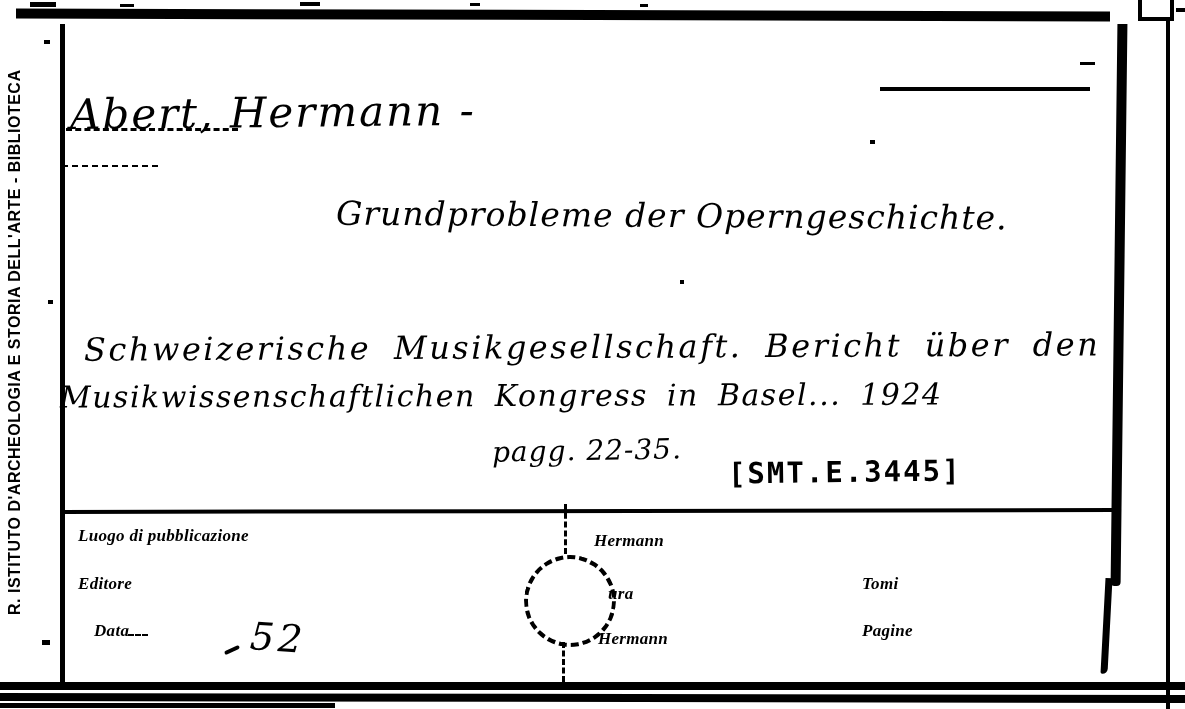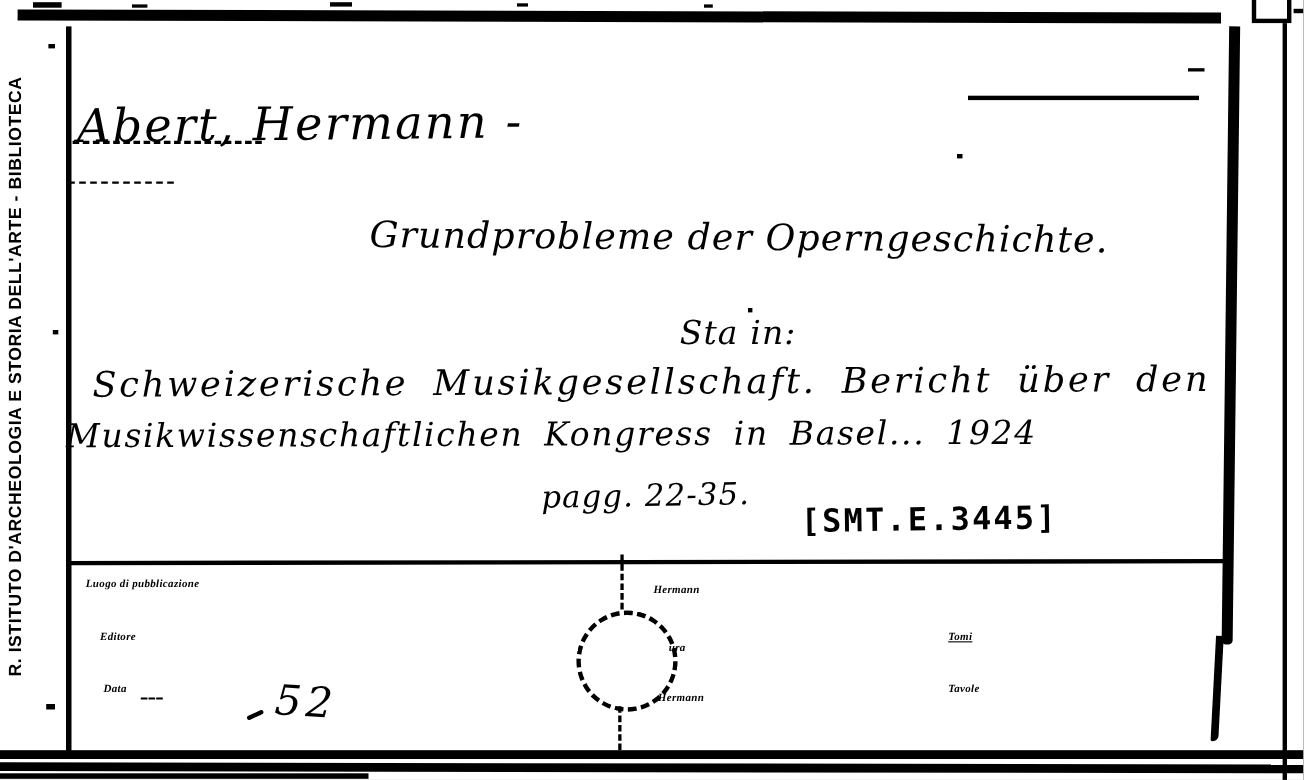--- a/index.html
+++ b/index.html
@@ -43,30 +43,30 @@
   .hw-title{left:336px;top:196px;font-size:33px;letter-spacing:1px;transform:rotate(.4deg);}
   .hw-stain{left:618px;top:286px;font-size:30px;letter-spacing:1px;}
   .hw-line1{left:84px;top:328px;font-size:32px;letter-spacing:2.5px;word-spacing:10px;transform:rotate(-.3deg);}
   .hw-line2{left:60px;top:378px;font-size:30px;letter-spacing:1.5px;word-spacing:8px;transform:rotate(-.2deg);}
   .hw-pagg{left:492px;top:434px;font-size:28px;letter-spacing:1px;transform:rotate(-1deg);}
   .hw-shelf{left:728px;top:455px;font-size:29px;font-family:"DejaVu Sans Mono",monospace;font-style:normal;font-weight:bold;letter-spacing:2px;transform:rotate(-.8deg);}
   .hw-52{left:250px;top:616px;font-size:38px;letter-spacing:4px;transform:rotate(4deg);}
   
   .lbl{
     position:absolute;font-family:"Liberation Serif",serif;
-    font-weight:bold;font-style:italic;font-size:10px;white-space:nowrap;
+    font-weight:bold;font-style:italic;font-size:17px;white-space:nowrap;
     letter-spacing:.3px;
   }
   .lbl-luogo{left:78px;top:526px;}
-  .lbl-editore{left:91px;top:574px;}
+  .lbl-editore{left:78px;top:574px;}
   .lbl-data{left:78px;top:621px;margin-left:16px;}
   .lbl-formato{left:594px;top:531px;}
   .lbl-legatura{left:608px;top:584px;}
   .lbl-pagine{left:598px;top:629px;}
-  .lbl-tomi{left:862px;top:574px;text-decoration:underline;}
+  .lbl-tomi{left:862px;top:574px;}
   .lbl-tavole{left:862px;top:621px;}
   
   .stamp-circle{
     position:absolute;left:524px;top:555px;width:84px;height:84px;
     border:4px dashed #000;border-radius:50%;transform:rotate(12deg);
   }
   .fold{position:absolute;border-left:3px dashed #000;width:0;}
   .fold-top{left:564px;top:504px;height:50px;}
   .fold-bottom{left:562px;top:642px;height:40px;}
   
@@ -92,35 +92,34 @@
   <div class="bar sep-line"></div>
   <div class="bar blank-line"></div>
   <div class="dash-rule dash1"></div>
   <div class="dash-rule dash2"></div>
   <div class="dash-rule data-dash"></div>
 
   <div class="vtext">R. ISTITUTO D'ARCHEOLOGIA E STORIA DELL'ARTE - BIBLIOTECA</div>
 
   <div class="hw hw-author">Abert, Hermann -</div>
   <div class="hw hw-title">Grundprobleme der Operngeschichte.</div>
-  <div class="hw hw-stain">Sta in:</div>
   <div class="hw hw-line1">Schweizerische Musikgesellschaft. Bericht über den</div>
   <div class="hw hw-line2">Musikwissenschaftlichen Kongress in Basel... 1924</div>
   <div class="hw hw-pagg">pagg. 22-35.</div>
   <div class="hw hw-shelf">[SMT.E.3445]</div>
   <div class="hw hw-52">52</div>
 
   <div class="lbl lbl-luogo">Luogo di pubblicazione</div>
   <div class="lbl lbl-editore">Editore</div>
   <div class="lbl lbl-data">Data</div>
   <div class="lbl lbl-formato">Hermann</div>
   <div class="lbl lbl-legatura">ura</div>
   <div class="lbl lbl-pagine">Hermann</div>
   <div class="lbl lbl-tomi">Tomi</div>
-  <div class="lbl lbl-tavole">Tavole</div>
+  <div class="lbl lbl-tavole">Pagine</div>
 
   <div class="stamp-circle"></div>
   <div class="fold fold-top"></div>
   <div class="fold fold-bottom"></div>
   <div class="pen-mark"></div>
 
   <div class="speck" style="left:30px;top:2px;width:26px;height:5px;"></div>
   <div class="speck" style="left:120px;top:4px;width:14px;height:3px;"></div>
   <div class="speck" style="left:300px;top:2px;width:20px;height:4px;"></div>
   <div class="speck" style="left:470px;top:3px;width:10px;height:3px;"></div>

